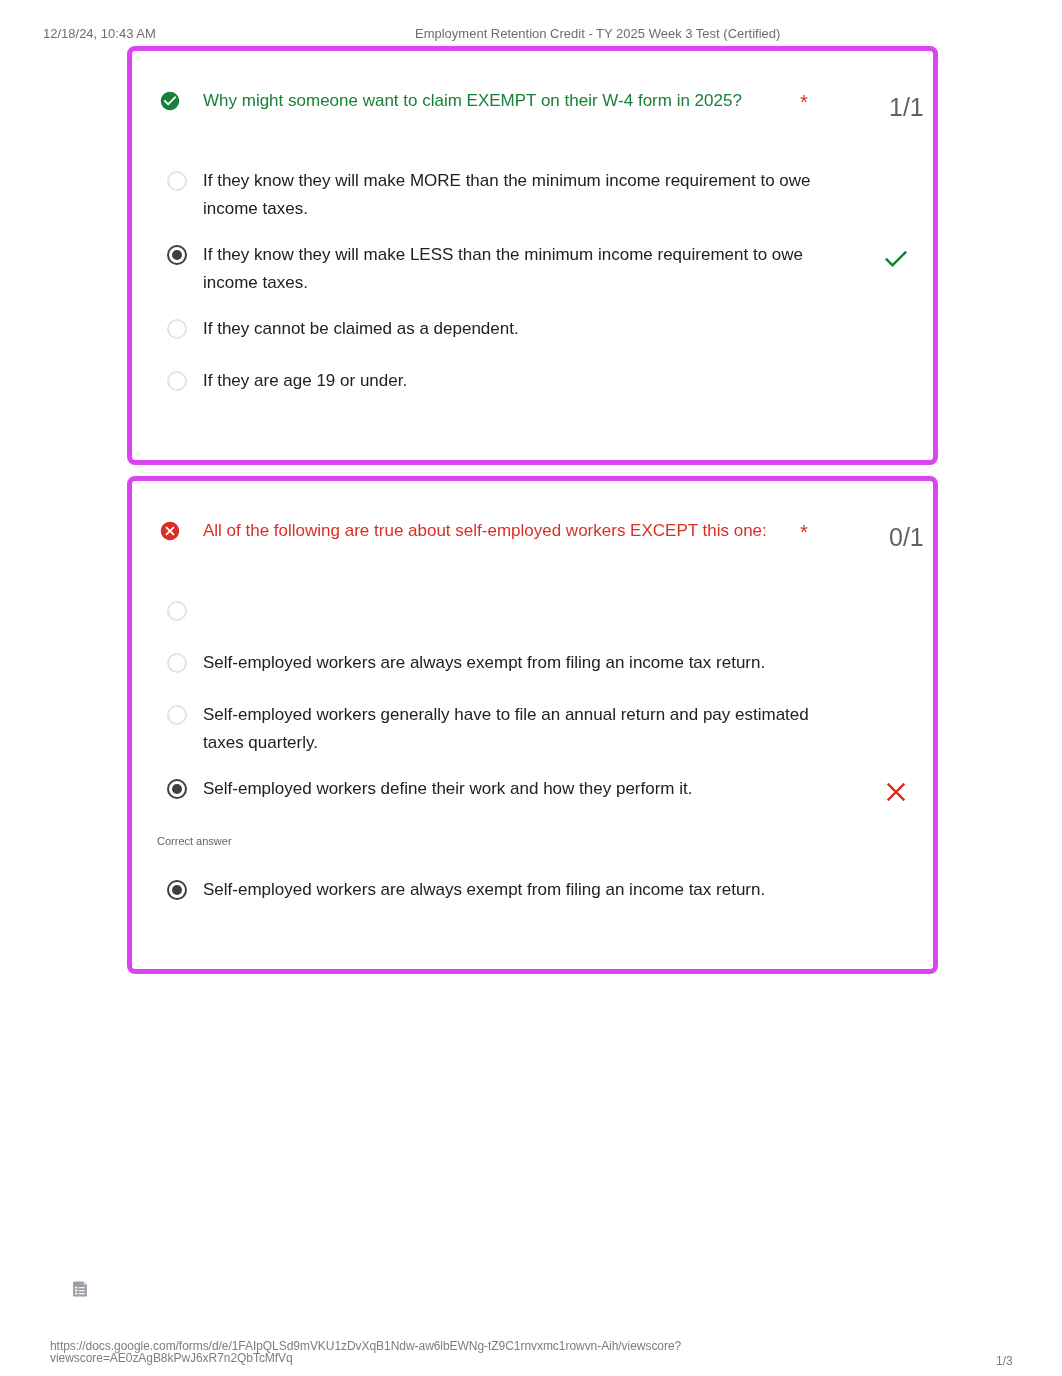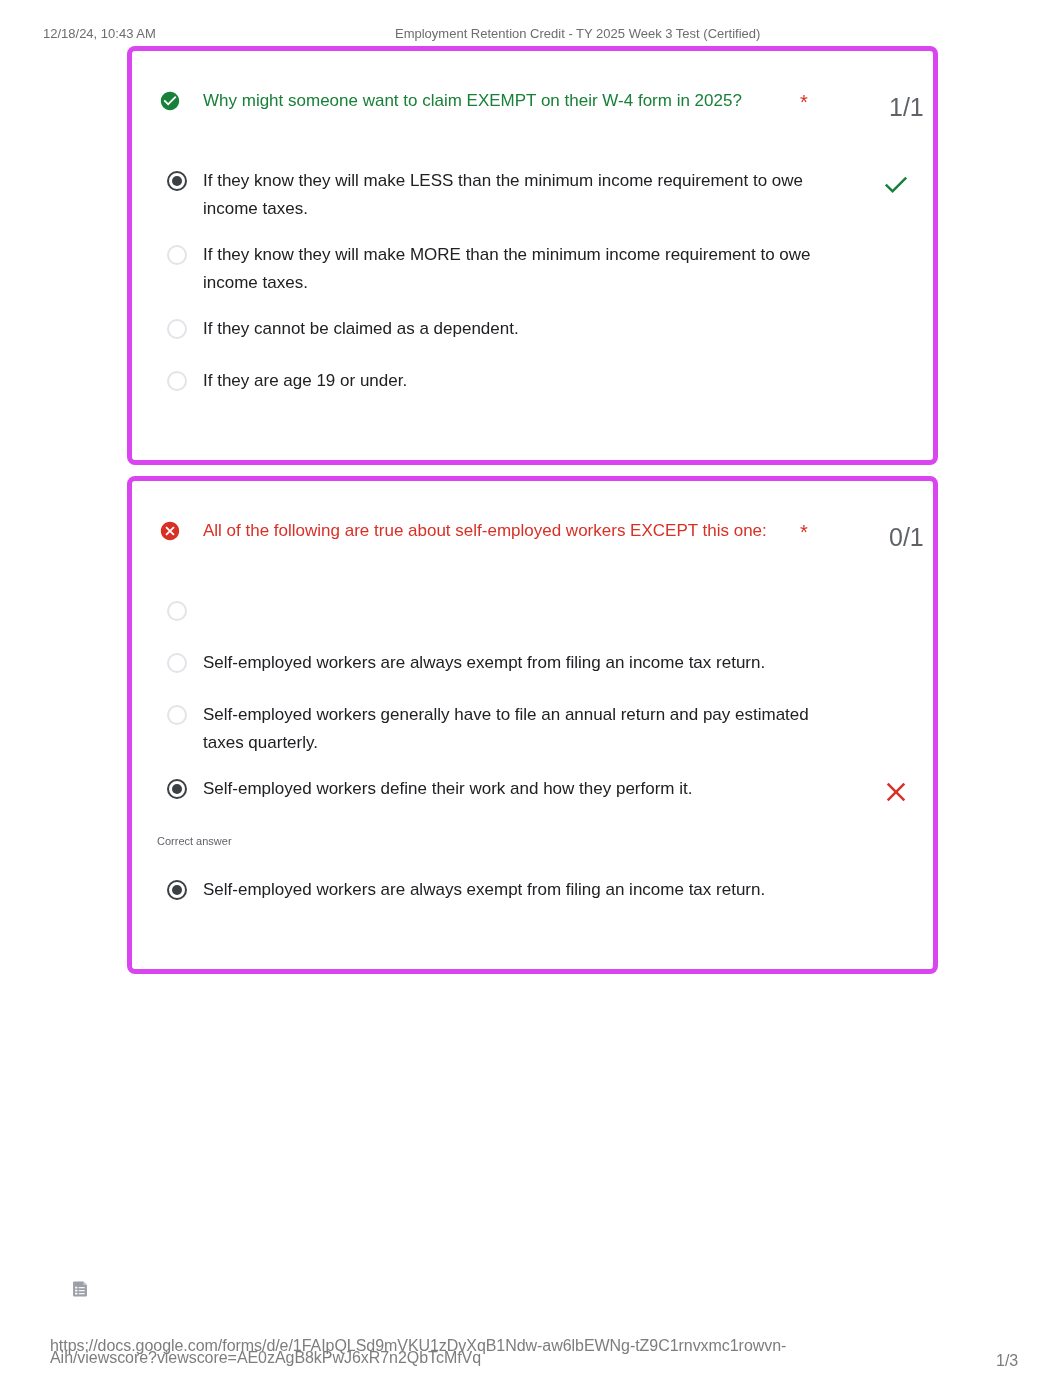--- a/index.html
+++ b/index.html
@@ -8,25 +8,25 @@
     width:1062px; height:1376px;
     background:#ffffff;
     font-family:"Liberation Sans", sans-serif;
   }
   .page { position:relative; width:1062px; height:1376px; overflow:hidden; background:#fff;}
 
   
   .print-hdr { position:absolute; top:27px; left:0; width:880px; height:14px;
      font-size:13px; line-height:14px; color:#6d6d6d; }
   .print-hdr .left   { position:absolute; left:43px;  top:0; }
-  .print-hdr .center { position:absolute; left:395px; top:0; }
+  .print-hdr .center { position:absolute; left:415px; top:0; }
 
   
   .print-ftr { position:absolute; top:1340px; left:0; width:844px; height:12px;
-     font-size:16px; line-height:12px; color:#7d7d7d; }
+     font-size:12px; line-height:12px; color:#7d7d7d; }
   .print-ftr .left  { position:absolute; left:50px;  top:0; letter-spacing:-0.05px;}
   .print-ftr .right { position:absolute; left:996px; top:0;margin-top:15px; }
 
   
   .content { position:absolute; left:127px; top:46px; width:811px; }
 
   .card { position:relative; background:#ffffff; border:5px solid #d946ef;
           border-radius:8px; margin-bottom:11px; }
 
   .q-head  { display:flex; align-items:flex-start; padding:38px 0 0 0; }
@@ -70,30 +70,30 @@
       <div class="card">
         <div class="q-head">
           <span class="q-icon"><svg viewBox="0 0 24 24" width="22" height="22">
               <path fill="#188038" d="M12 2C6.48 2 2 6.48 2 12s4.48 10 10 10 10-4.48 10-10S17.52 2 12 2zm-2 15l-5-5 1.41-1.41L10 14.17l7.59-7.59L19 8l-9 9z"></path>
             </svg></span>
           <div class="q-title correct"><span>Why might someone want to claim EXEMPT on their W-4 form in 2025?</span> <span class="req">*</span></div>
         </div>
         <div class="q-points">1/1</div>
         <div class="opts">
           <div class="opt">
+            <span class="radio "></span>
+            <div class="opt-txt">If they know they will make MORE than the minimum income requirement to owe income taxes.</div>
+            <span class="opt-mark"></span>
+          </div>
+          <div class="opt">
             <span class="radio sel"></span>
             <div class="opt-txt">If they know they will make LESS than the minimum income requirement to owe income taxes.</div>
             <span class="opt-mark"><svg viewBox="0 0 24 24" width="26" height="26">
                 <path fill="#188038" d="M8.8 17.1L3.4 11.7 1.8 13.3l7 7L22.2 6.9 20.6 5.3z"></path>
               </svg></span>
-          </div>
-          <div class="opt">
-            <span class="radio "></span>
-            <div class="opt-txt">If they know they will make MORE than the minimum income requirement to owe income taxes.</div>
-            <span class="opt-mark"></span>
           </div>
           <div class="opt">
             <span class="radio "></span>
             <div class="opt-txt">If they cannot be claimed as a dependent.</div>
             <span class="opt-mark"></span>
           </div>
           <div class="opt">
             <span class="radio "></span>
             <div class="opt-txt">If they are age 19 or under.</div>
             <span class="opt-mark"></span>

